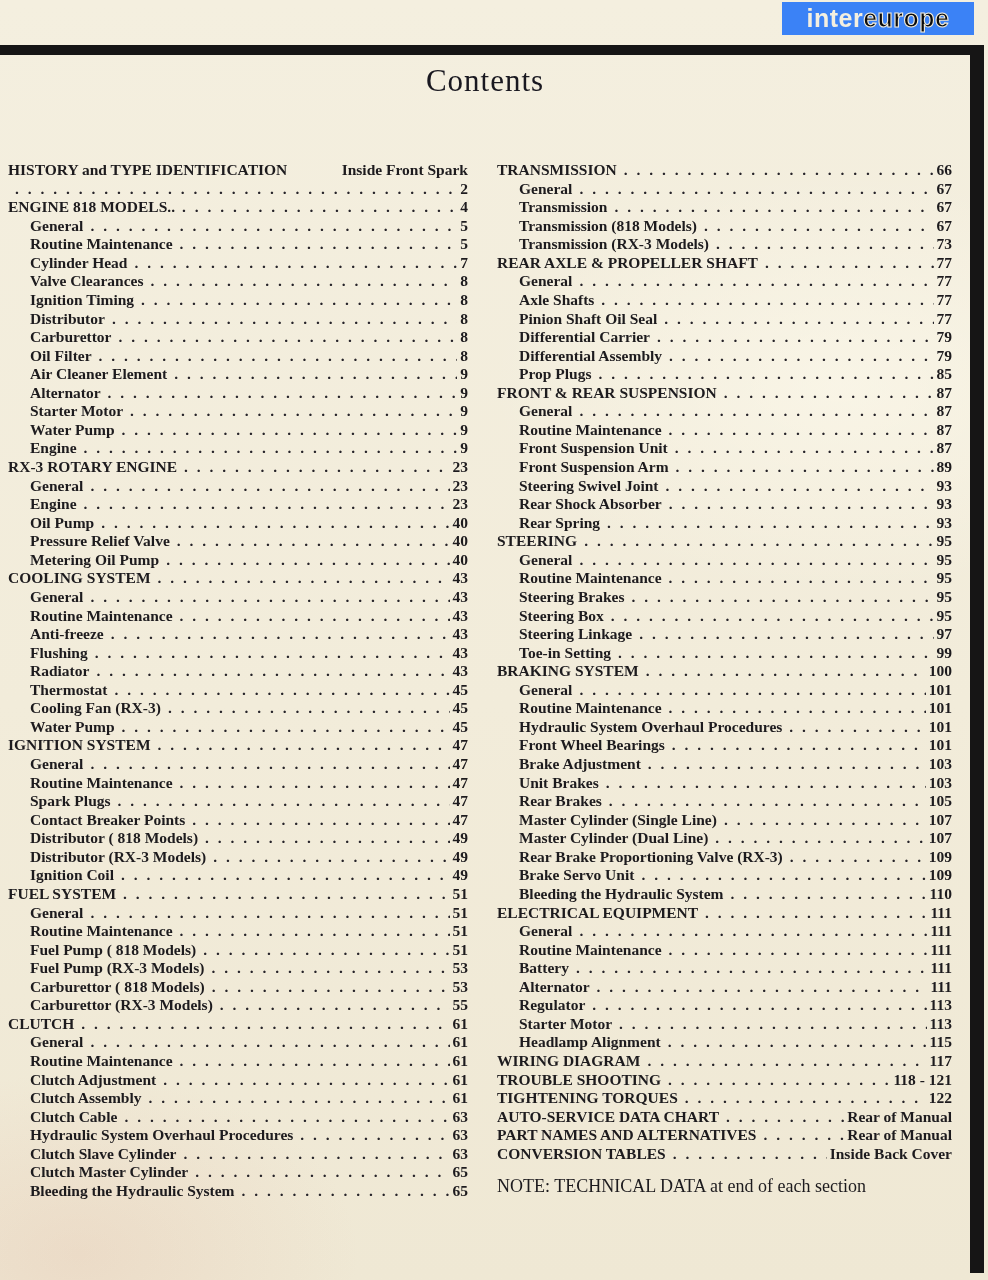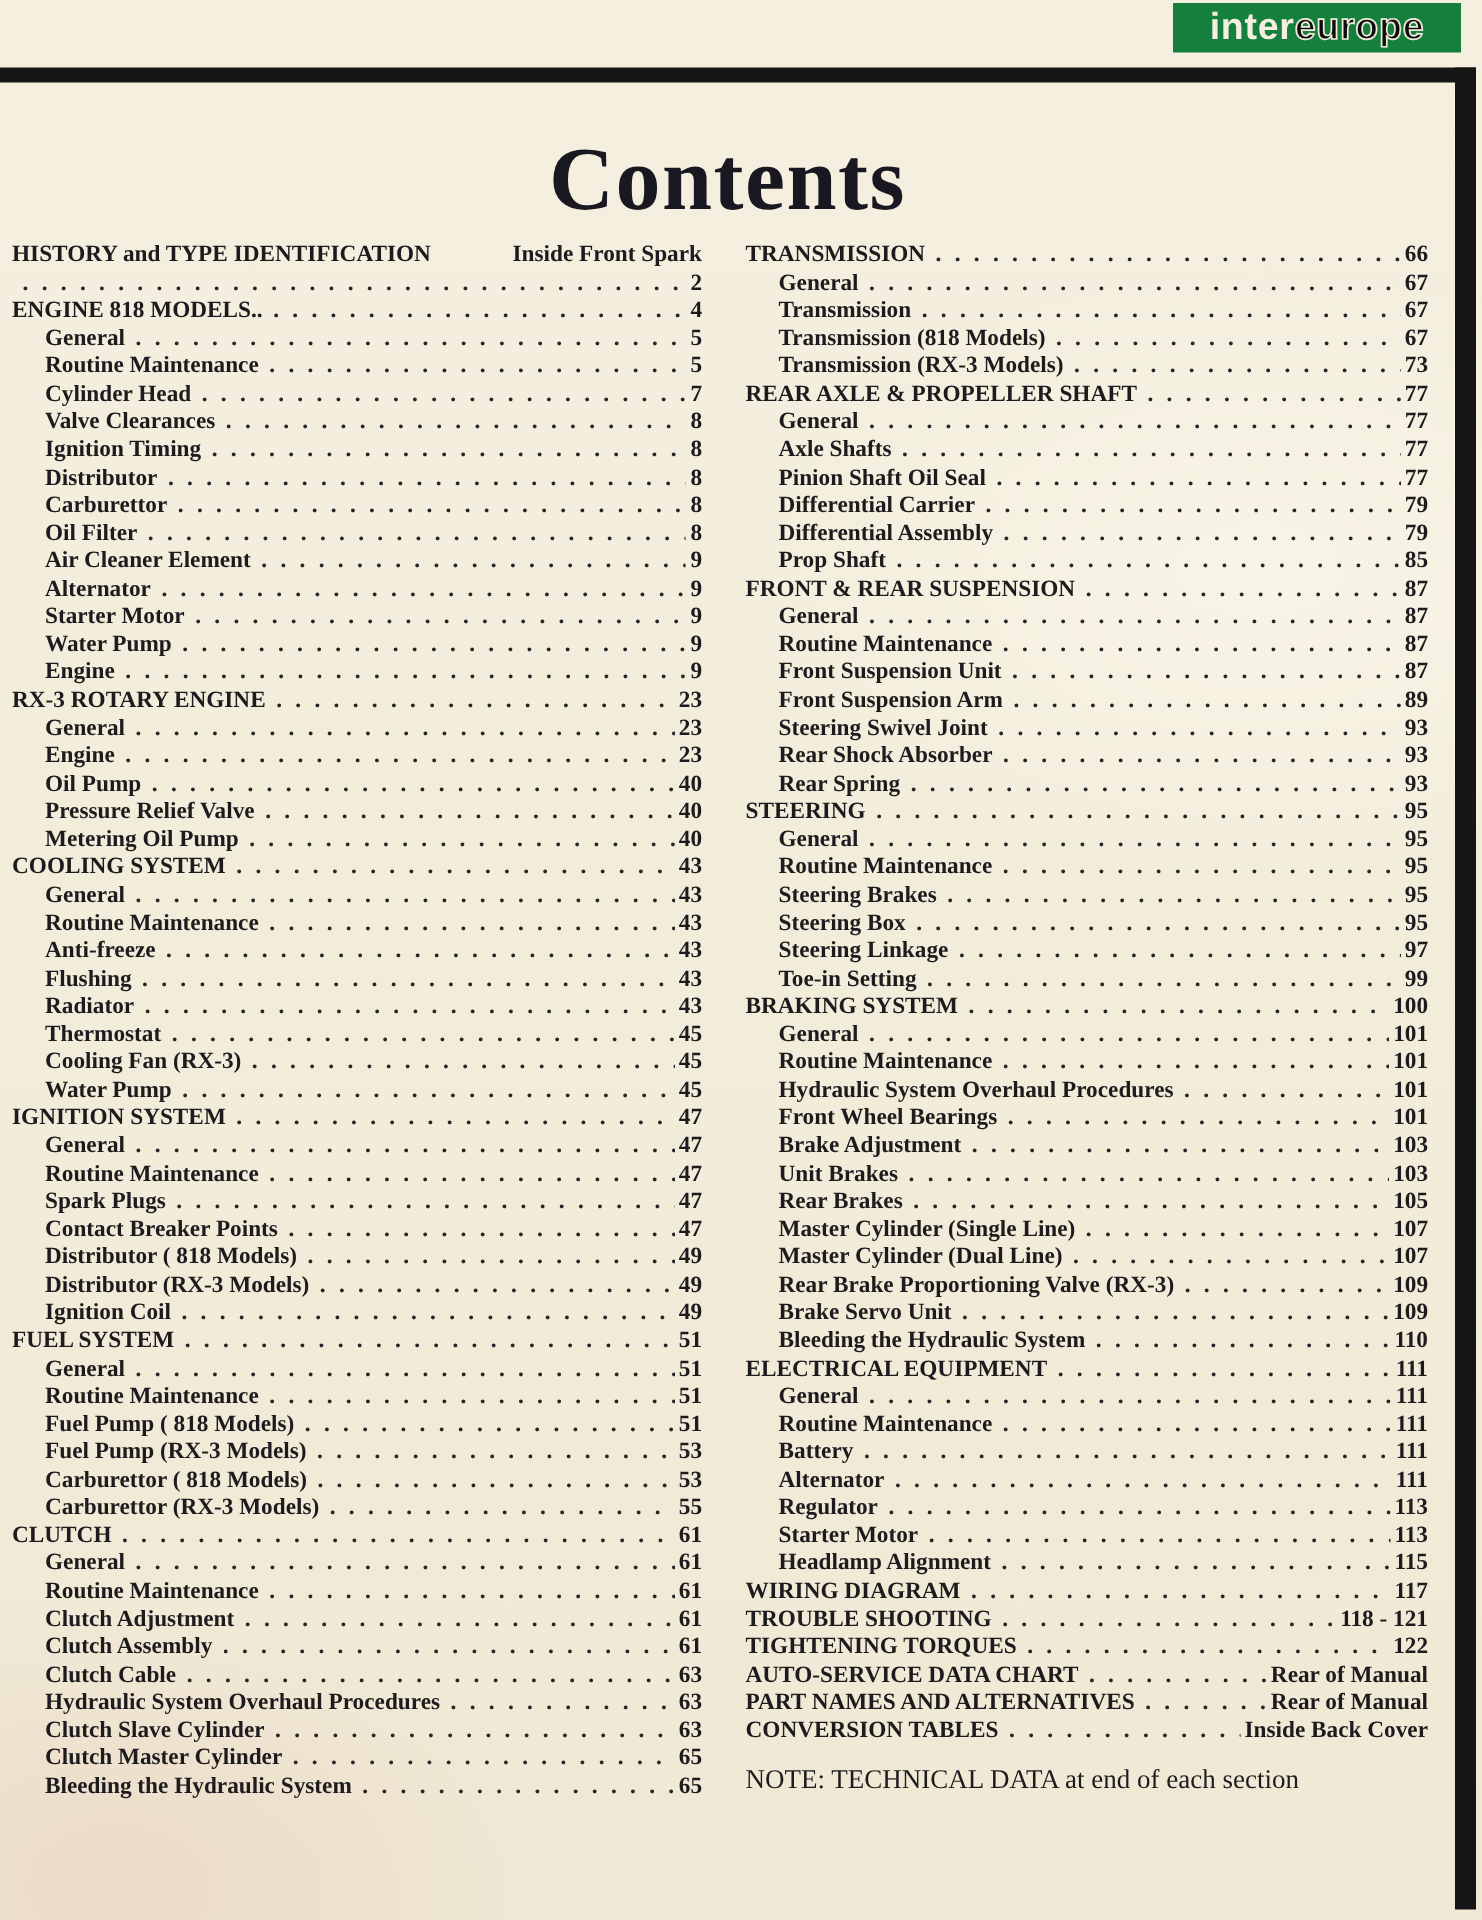--- a/index.html
+++ b/index.html
@@ -12,33 +12,33 @@
       linear-gradient(180deg,#f4efdf 0%,#f2ecda 55%,#efe8d4 100%);
     font-family:"Liberation Serif","DejaVu Serif",serif;
     color:#1d1b1e;
   }
   
   .top-bar{position:absolute;left:0;top:45px;width:984px;height:10px;background:#161515;}
   .right-bar{position:absolute;left:970px;top:45px;width:14px;height:1228px;background:#161515;}
   
   .logo-box{
     position:absolute;left:782px;top:2px;width:192px;height:33px;
-    background:#15803d;display:flex;align-items:center;justify-content:center;
+    background:#3b82f6;display:flex;align-items:center;justify-content:center;
     font-family:"Liberation Sans","DejaVu Sans",sans-serif;
     font-weight:bold;font-size:25px;letter-spacing:.5px;line-height:1;
   }
   .logo-inter{color:#f4efe0;}
   .logo-europe{color:#8d897c;}
   @supports ((-webkit-text-stroke:1px #fff) or (text-stroke:1px #fff)){
     .logo-europe{color:#0c0c0c;-webkit-text-stroke:1.1px #f0ebdb;}
   }
   
   .page-title{
-    position:absolute;left:0;top:85px;width:970px;text-align:center;
-    font-size:60px;font-weight:700;letter-spacing:1px;color:#191820;
+    position:absolute;left:0;top:63px;width:970px;text-align:center;
+    font-size:31px;font-weight:400;letter-spacing:1px;color:#191820;
   }
   
   .cols{position:absolute;left:8px;top:161px;width:944px;display:flex;justify-content:space-between;}
   .col{font-size:15.5px;font-weight:700;}
   .col-left{width:460px;}
   .col-right{width:455px;}
   .row{display:flex;align-items:baseline;line-height:18.57px;white-space:nowrap;}
   .row .lbl{flex:0 0 auto;}
   .row.sub .lbl{padding-left:22px;}
   .row .dots{flex:1 1 0;min-width:6px;overflow:hidden;margin:0 3px 0 7px;letter-spacing:2.5px;color:#262329;}
@@ -390,21 +390,21 @@
         <span class="lbl">Differential Carrier</span>
         <span class="dots">. . . . . . . . . . . . . . . . . . . . . . . . . . . . . . . . . . . . . . . . . . . . . . . . . . . . . . . . . . . . . . . . . . . . . . . . . . . . . . . . . . . . . . . . . .</span>
         <span class="pg">79</span>
       </div>
       <div class="row sub">
         <span class="lbl">Differential Assembly</span>
         <span class="dots">. . . . . . . . . . . . . . . . . . . . . . . . . . . . . . . . . . . . . . . . . . . . . . . . . . . . . . . . . . . . . . . . . . . . . . . . . . . . . . . . . . . . . . . . . .</span>
         <span class="pg">79</span>
       </div>
       <div class="row sub">
-        <span class="lbl">Prop Shaft</span>
+        <span class="lbl">Prop Plugs</span>
         <span class="dots">. . . . . . . . . . . . . . . . . . . . . . . . . . . . . . . . . . . . . . . . . . . . . . . . . . . . . . . . . . . . . . . . . . . . . . . . . . . . . . . . . . . . . . . . . .</span>
         <span class="pg">85</span>
       </div>
       <div class="row">
         <span class="lbl">FRONT &amp; REAR SUSPENSION</span>
         <span class="dots">. . . . . . . . . . . . . . . . . . . . . . . . . . . . . . . . . . . . . . . . . . . . . . . . . . . . . . . . . . . . . . . . . . . . . . . . . . . . . . . . . . . . . . . . . .</span>
         <span class="pg">87</span>
       </div>
       <div class="row sub">
         <span class="lbl">General</span>

